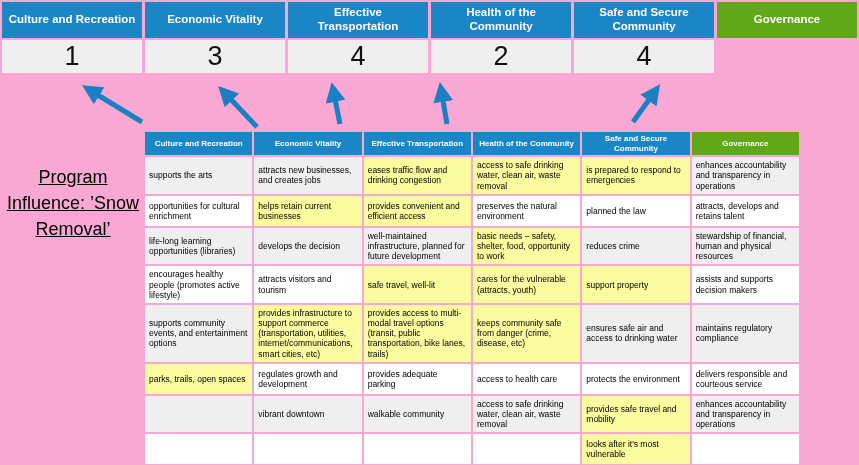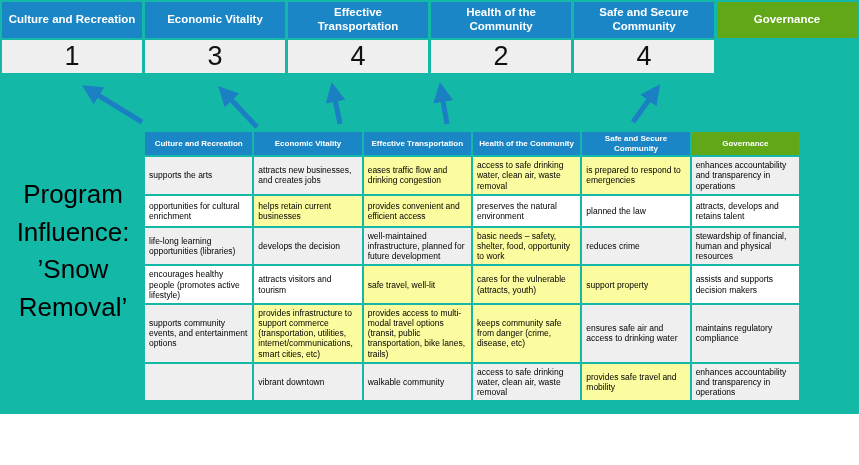--- a/index.html
+++ b/index.html
@@ -1,30 +1,30 @@
 <!DOCTYPE html>
 <html><head>
 <meta charset="utf-8">
 <style>
   html,body{margin:0;padding:0;background:#fff;}
   body{font-family:"Liberation Sans",sans-serif;}
-  .canvas{position:relative;width:859px;height:414px;background:#14b8a6;overflow:hidden;}
+  .canvas{position:relative;width:859px;height:465px;background:#f9a8d4;overflow:hidden;}
 
   .scoreboard{position:absolute;left:2px;top:2px;width:855px;display:grid;
     grid-template-columns:repeat(6,1fr);column-gap:3px;row-gap:2px;}
   .sb-head{height:36px;display:flex;align-items:center;justify-content:center;
     text-align:center;color:#fff;font-weight:bold;font-size:11.5px;line-height:1.2;
     padding:0 6px;box-sizing:border-box;}
   .sb-score{height:33px;background:#EFEFEF;display:flex;align-items:center;
     justify-content:center;font-size:27px;color:#111;}
 
   .arrows-svg{position:absolute;left:0;top:0;pointer-events:none;}
 
-  .program-label{position:absolute;left:4px;top:176px;width:138px;text-align:center;
-    font-size:26px;line-height:1.45;color:#000;}
+  .program-label{position:absolute;left:4px;top:164px;width:138px;text-align:center;
+    font-size:18px;line-height:1.45;color:#000;text-decoration:underline;}
 
   .matrix{position:absolute;left:143px;top:130px;}
   .matrix table{border-collapse:separate;border-spacing:2px;table-layout:fixed;width:658px;}
   .matrix th{color:#fff;font-weight:bold;font-size:8px;line-height:1.2;padding:2px;
     text-align:center;vertical-align:middle;height:19px;}
   .matrix td{font-size:8.5px;line-height:1.2;padding:3px 4px;vertical-align:middle;
     color:#000;height:24px;word-wrap:break-word;}
   .matrix td.gray{background:#EFEFEF;}
   .matrix td.white{background:#FFFFFF;}
   .matrix td.hl{background:#FBFB9F;}
@@ -110,24 +110,40 @@
           </tr>
           <tr>
             <td class="gray">supports community events, and entertainment options</td>
             <td class="hl">provides infrastructure to support commerce (transportation, utilities, internet/communications, smart cities, etc)</td>
             <td class="hl">provides access to multi-modal travel options (transit, public transportation, bike lanes, trails)</td>
             <td class="hl">keeps community safe from danger (crime, disease, etc)</td>
             <td class="gray">ensures safe air and access to drinking water</td>
             <td class="gray">maintains regulatory compliance</td>
           </tr>
           <tr>
+            <td class="hl">parks, trails, open spaces</td>
+            <td class="white">regulates growth and development</td>
+            <td class="white">provides adequate parking</td>
+            <td class="white">access to health care</td>
+            <td class="white">protects the environment</td>
+            <td class="white">delivers responsible and courteous service</td>
+          </tr>
+          <tr>
             <td class="gray"></td>
             <td class="gray">vibrant downtown</td>
             <td class="gray">walkable community</td>
             <td class="gray">access to safe drinking water, clean air, waste removal</td>
             <td class="hl">provides safe travel and mobility</td>
             <td class="gray">enhances accountability and transparency in operations</td>
+          </tr>
+          <tr>
+            <td class="white"></td>
+            <td class="white"></td>
+            <td class="white"></td>
+            <td class="white"></td>
+            <td class="hl">looks after it's most vulnerable</td>
+            <td class="white"></td>
           </tr>
         </tbody>
     </table>
   </div>
 
 </div>
 
 </body></html>

